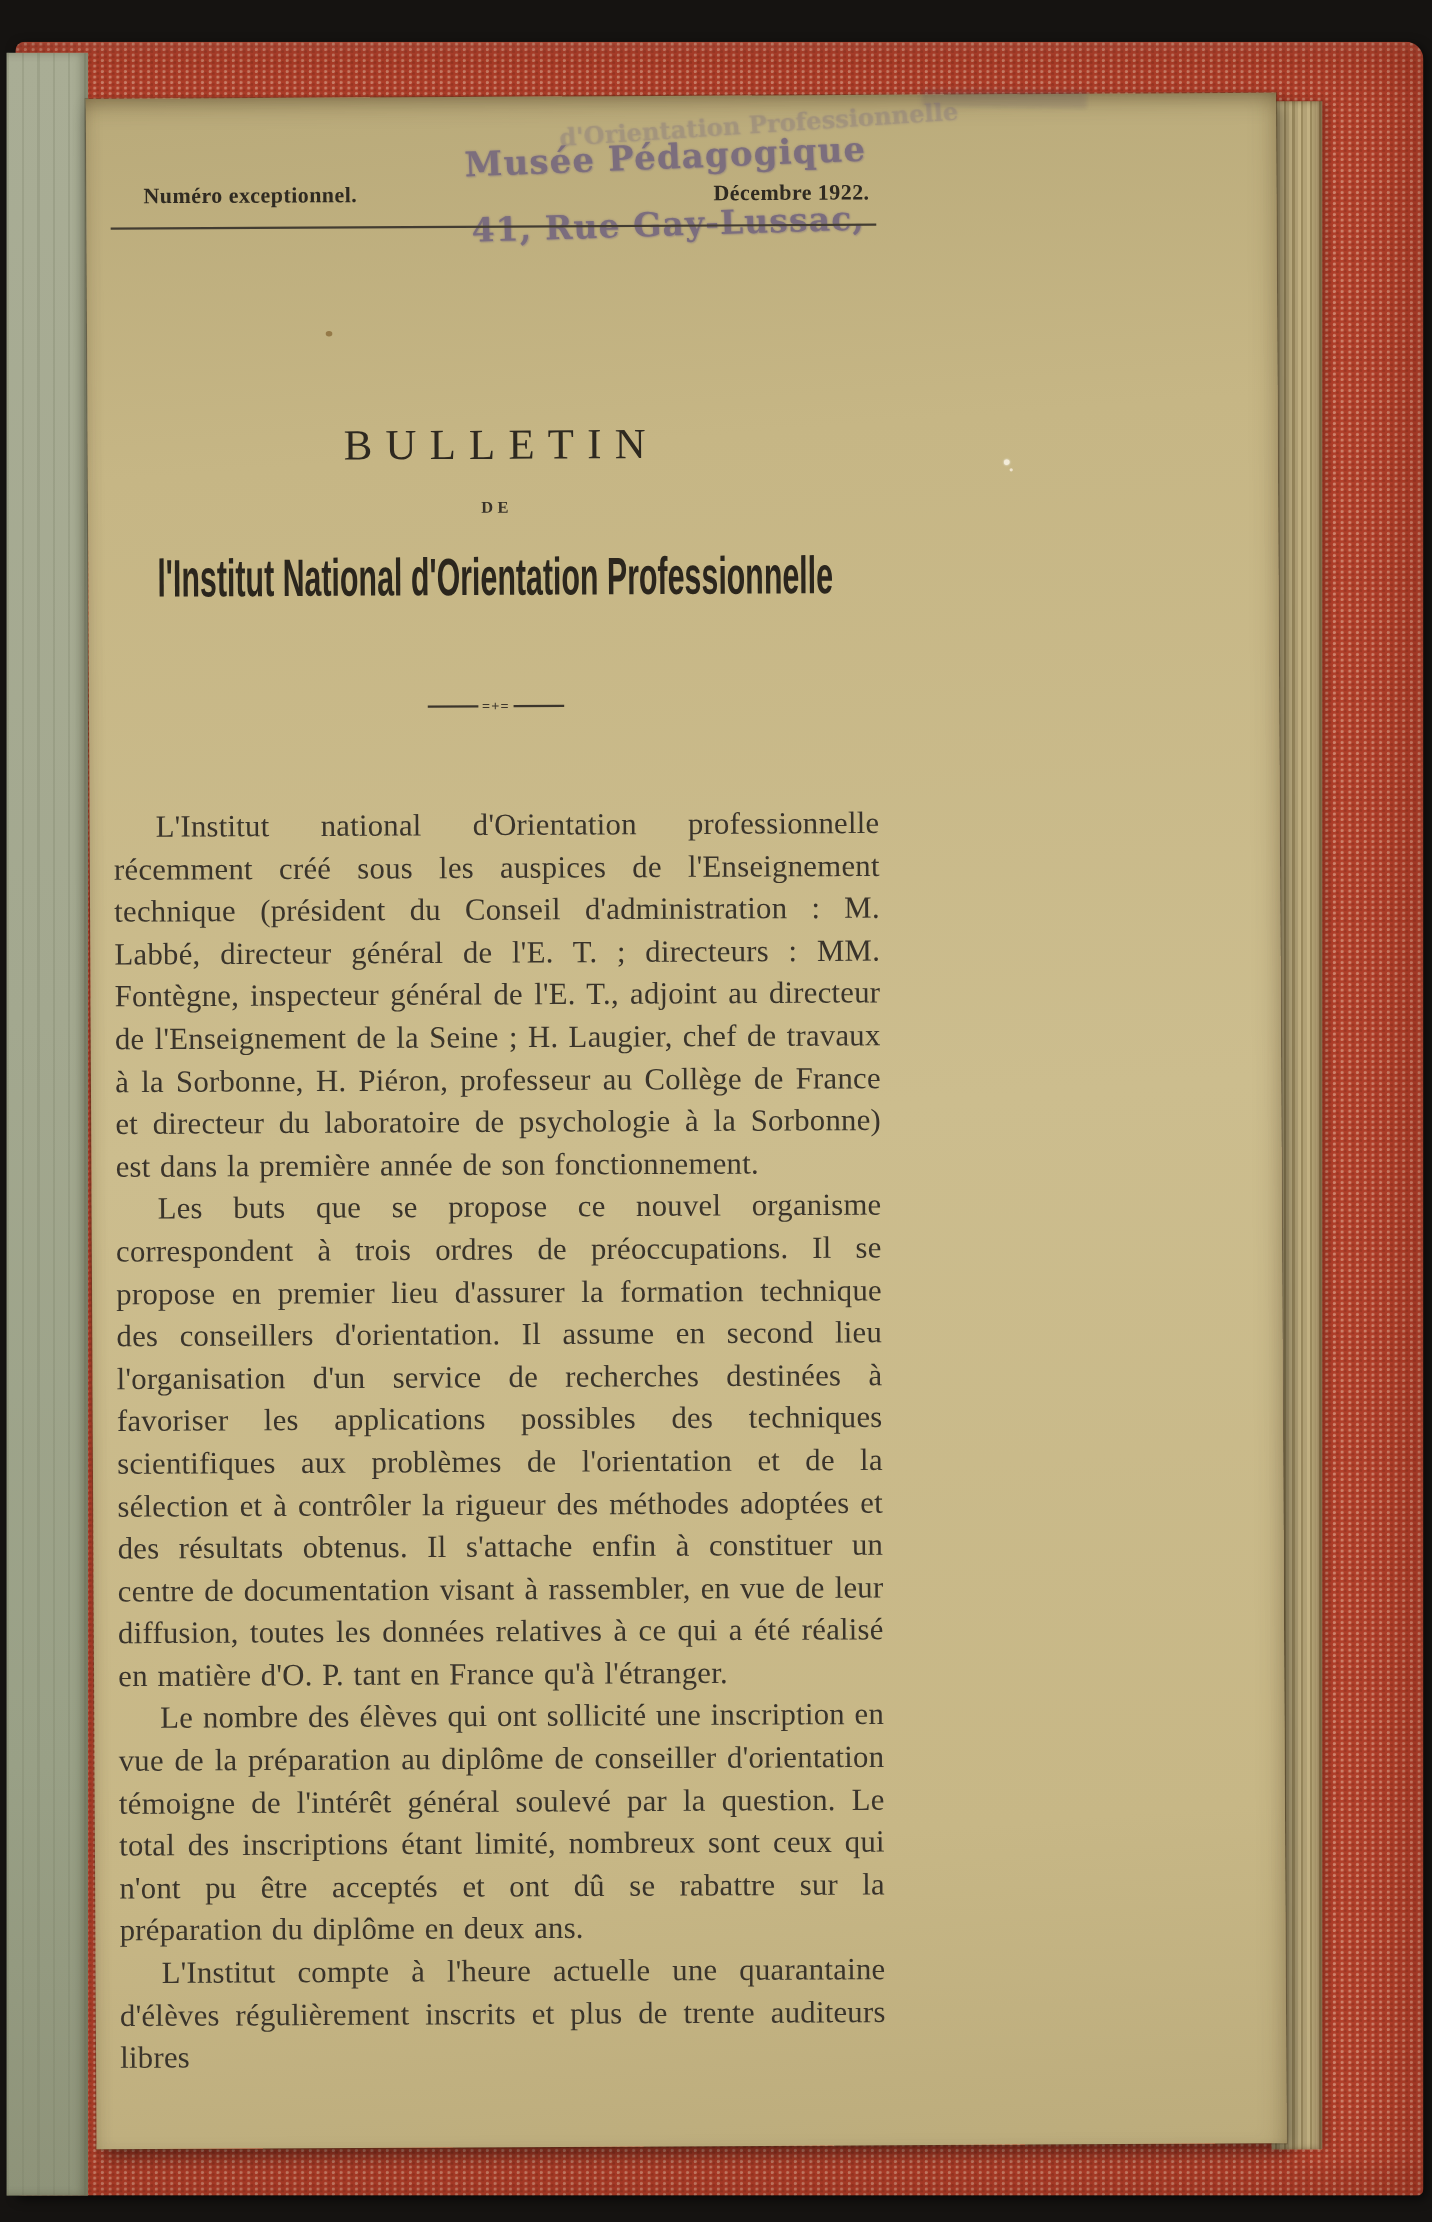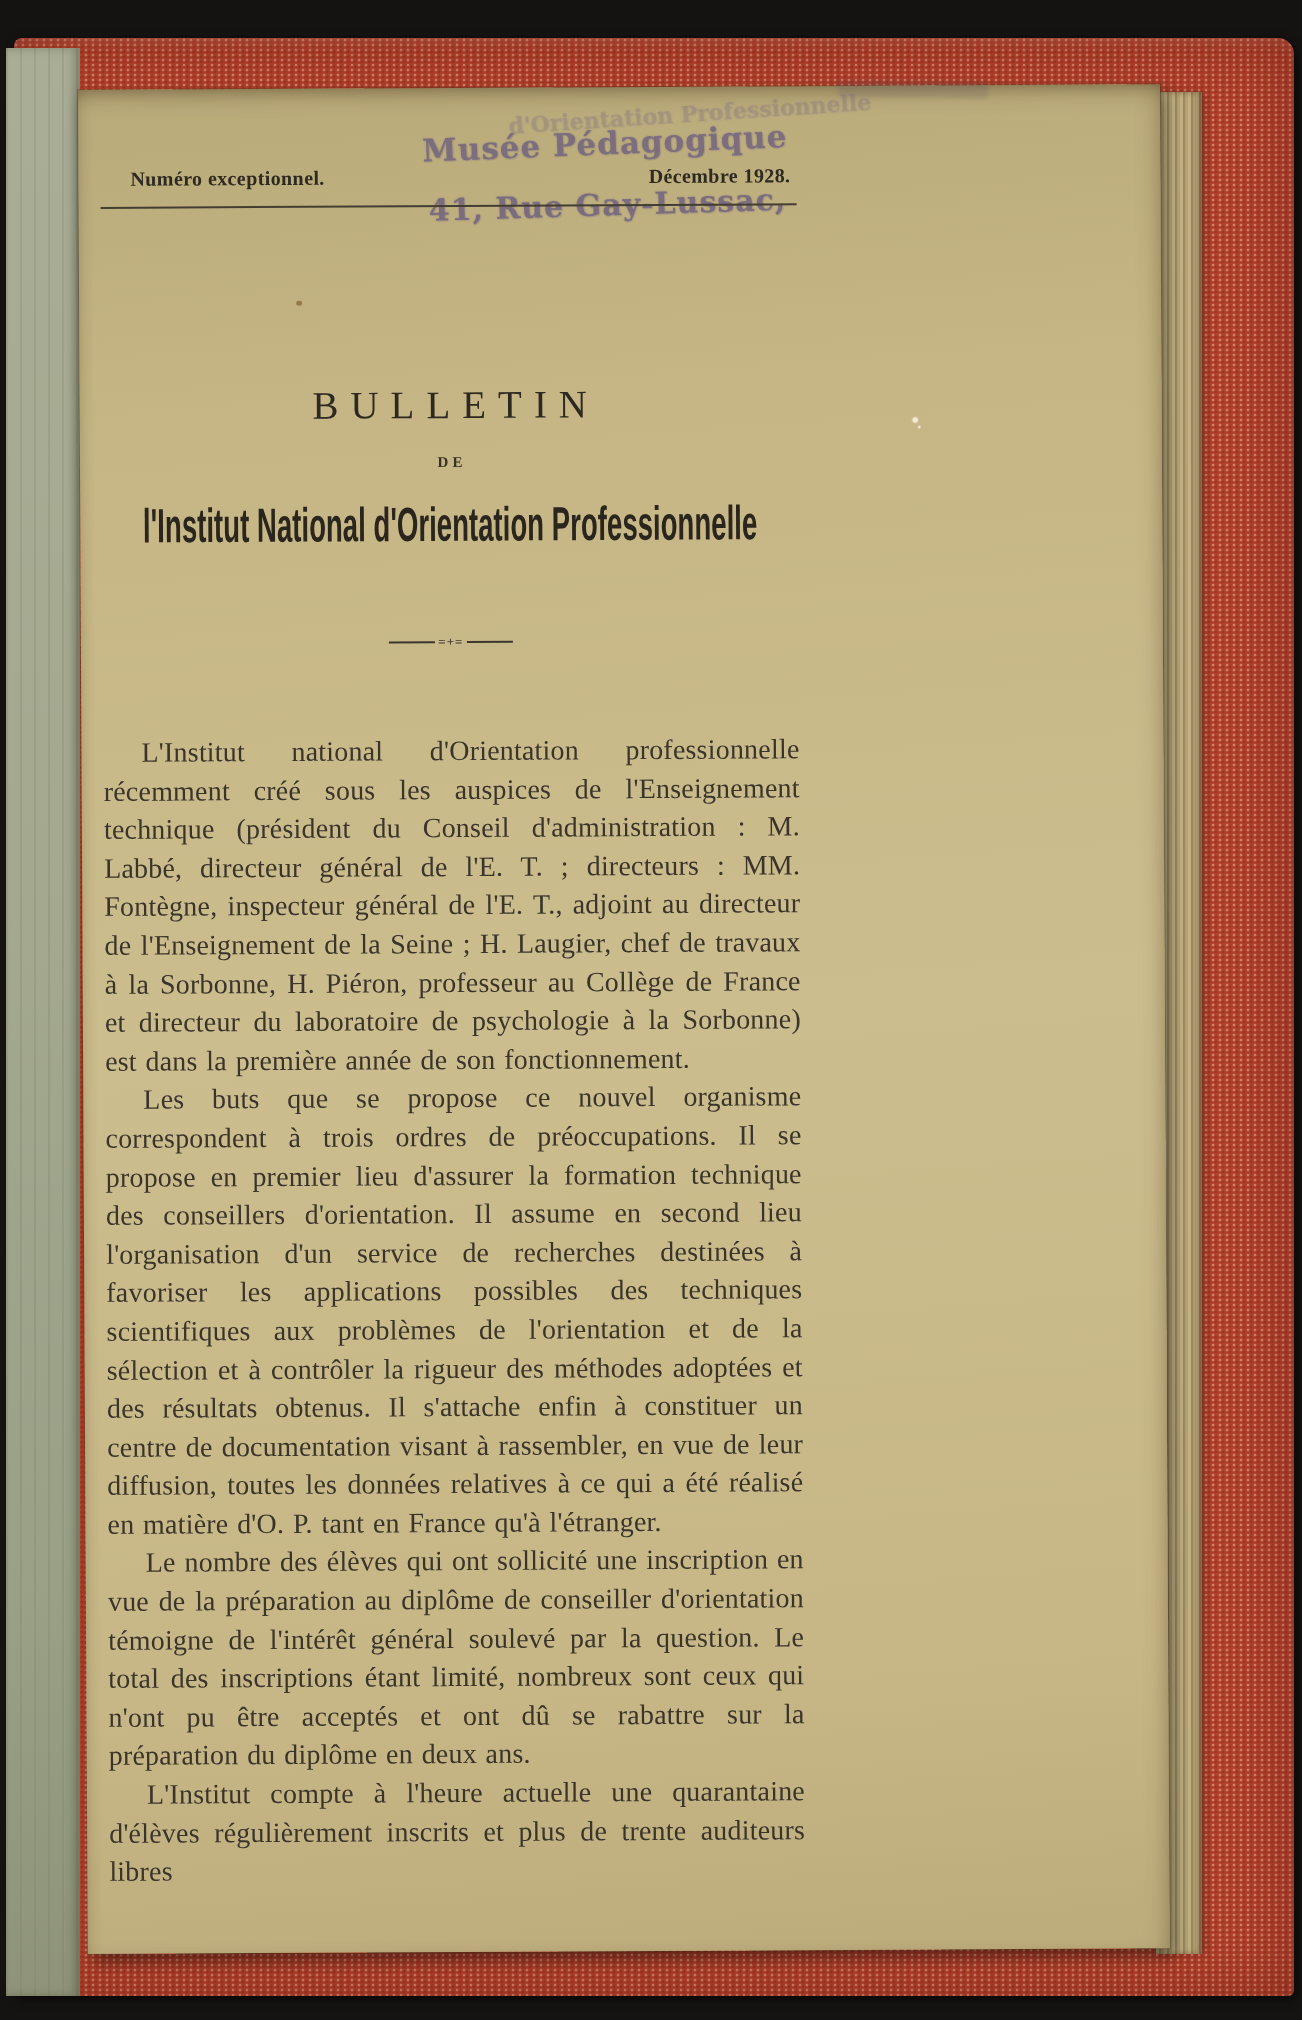--- a/index.html
+++ b/index.html
@@ -127,21 +127,21 @@
     <div class="speck speck-b1"></div>
 
     <div class="content">
 
       <div class="stamp stamp-faint">d'Orientation Professionnelle</div>
 
       <div class="stamp stamp-musee">Musée Pédagogique</div>
 
       <div class="printed-small issue">Numéro exceptionnel.</div>
 
-      <div class="printed-small date">Décembre 1928.</div>
+      <div class="printed-small date">Décembre 1922.</div>
 
       <div class="stamp stamp-rue">41, Rue Gay-Lussac,</div>
 
       <div class="rule"></div>
 
       <div class="bulletin">BULLETIN</div>
 
       <div class="de">DE</div>
 
       <div class="main-title">

